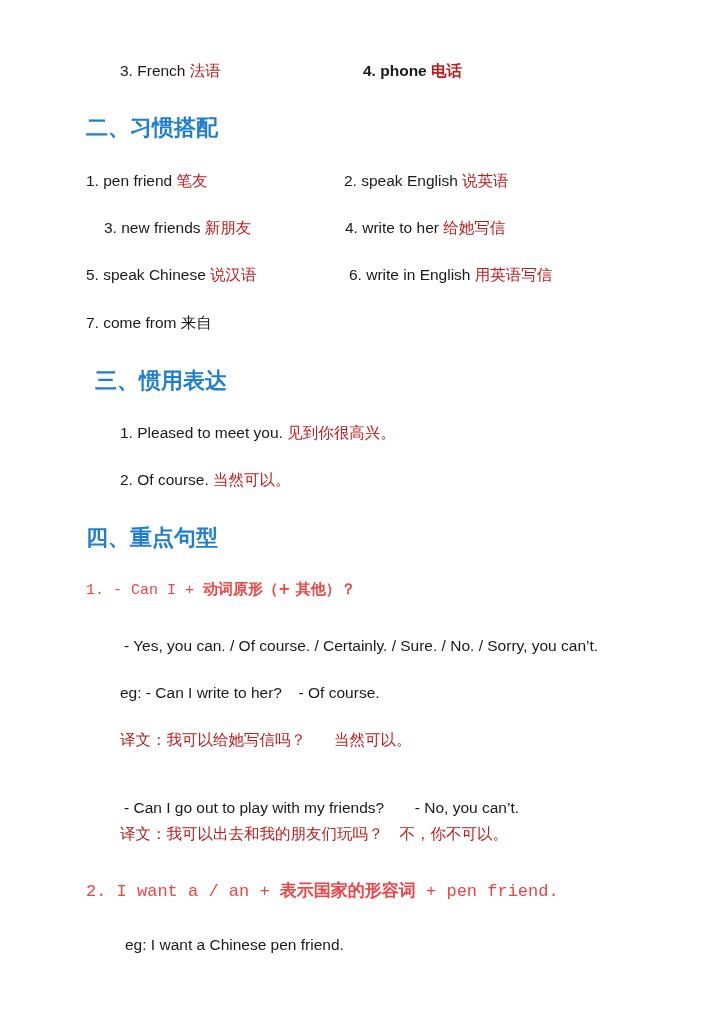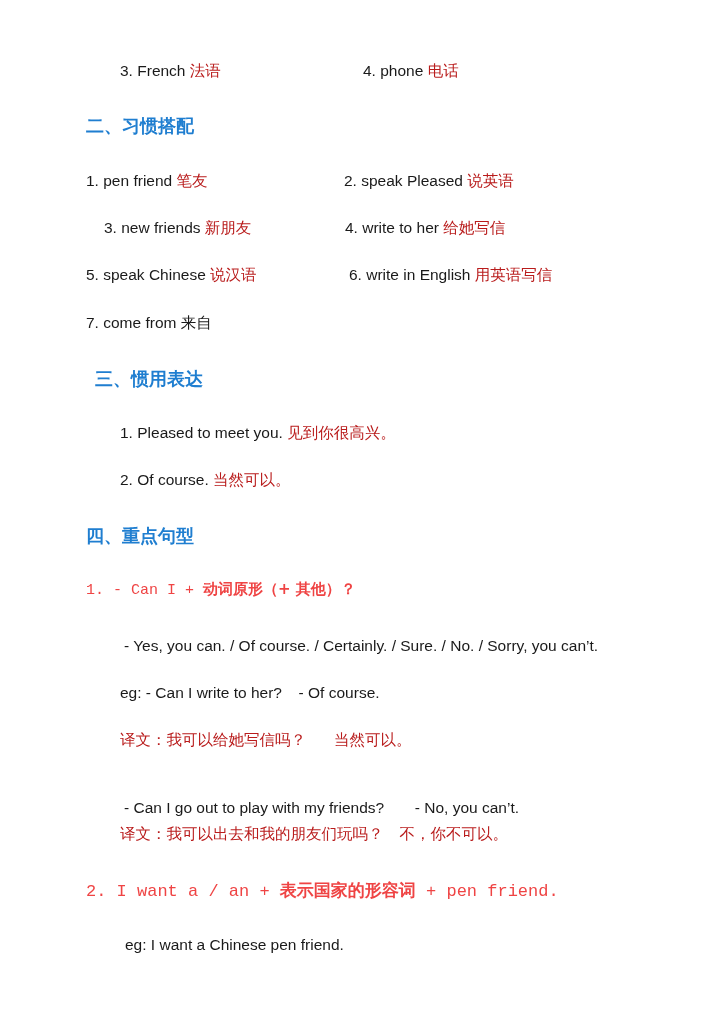--- a/index.html
+++ b/index.html
@@ -22,21 +22,21 @@
   }
   .txt {
     font-size: 15.5px;
     color: #1a1a1a;
   }
   .zh {
     font-family: "DejaVu Serif", "Liberation Serif", serif;
     color: #b91c1c;
   }
   .heading {
-    font-size: 18px;
+    font-size: 22px;
     font-weight: bold;
     color: #1f7ed0;
     font-family: "DejaVu Sans", "Liberation Sans", sans-serif;
   }
   .red {
     color: #ef4444;
     font-family: "Liberation Mono", "DejaVu Sans Mono", monospace;
   }
   .red1 { font-size: 15px; }
   .red2 { font-size: 17px; }
@@ -46,36 +46,36 @@
   }
 </style>
 </head>
 <body>
 
 <div class="abs txt" style="left:120px; top:63px;">
   <span>3.</span>
   <span>French</span>
   <span class="zh">法语</span>
 </div>
-<div class="abs txt" style="left:363px; top:63px;">
+<div class="abs txt" style="left:363px; top:63px;font-weight:bold;">
   <span>4.</span>
   <span>phone</span>
   <span class="zh">电话</span>
 </div>
 
 <div class="abs heading" style="left:86px; top:117px;">二、习惯搭配</div>
 
 <div class="abs txt" style="left:86px; top:173px;">
   <span>1.</span>
   <span>pen friend</span>
   <span class="zh">笔友</span>
 </div>
 <div class="abs txt" style="left:344px; top:173px;">
   <span>2.</span>
-  <span>speak Pleased</span>
+  <span>speak English</span>
   <span class="zh">说英语</span>
 </div>
 <div class="abs txt" style="left:86px; top:220px;margin-left:18px;">
   <span>3.</span>
   <span>new friends</span>
   <span class="zh">新朋友</span>
 </div>
 <div class="abs txt" style="left:345px; top:220px;">
   <span>4.</span>
   <span>write to her</span>

